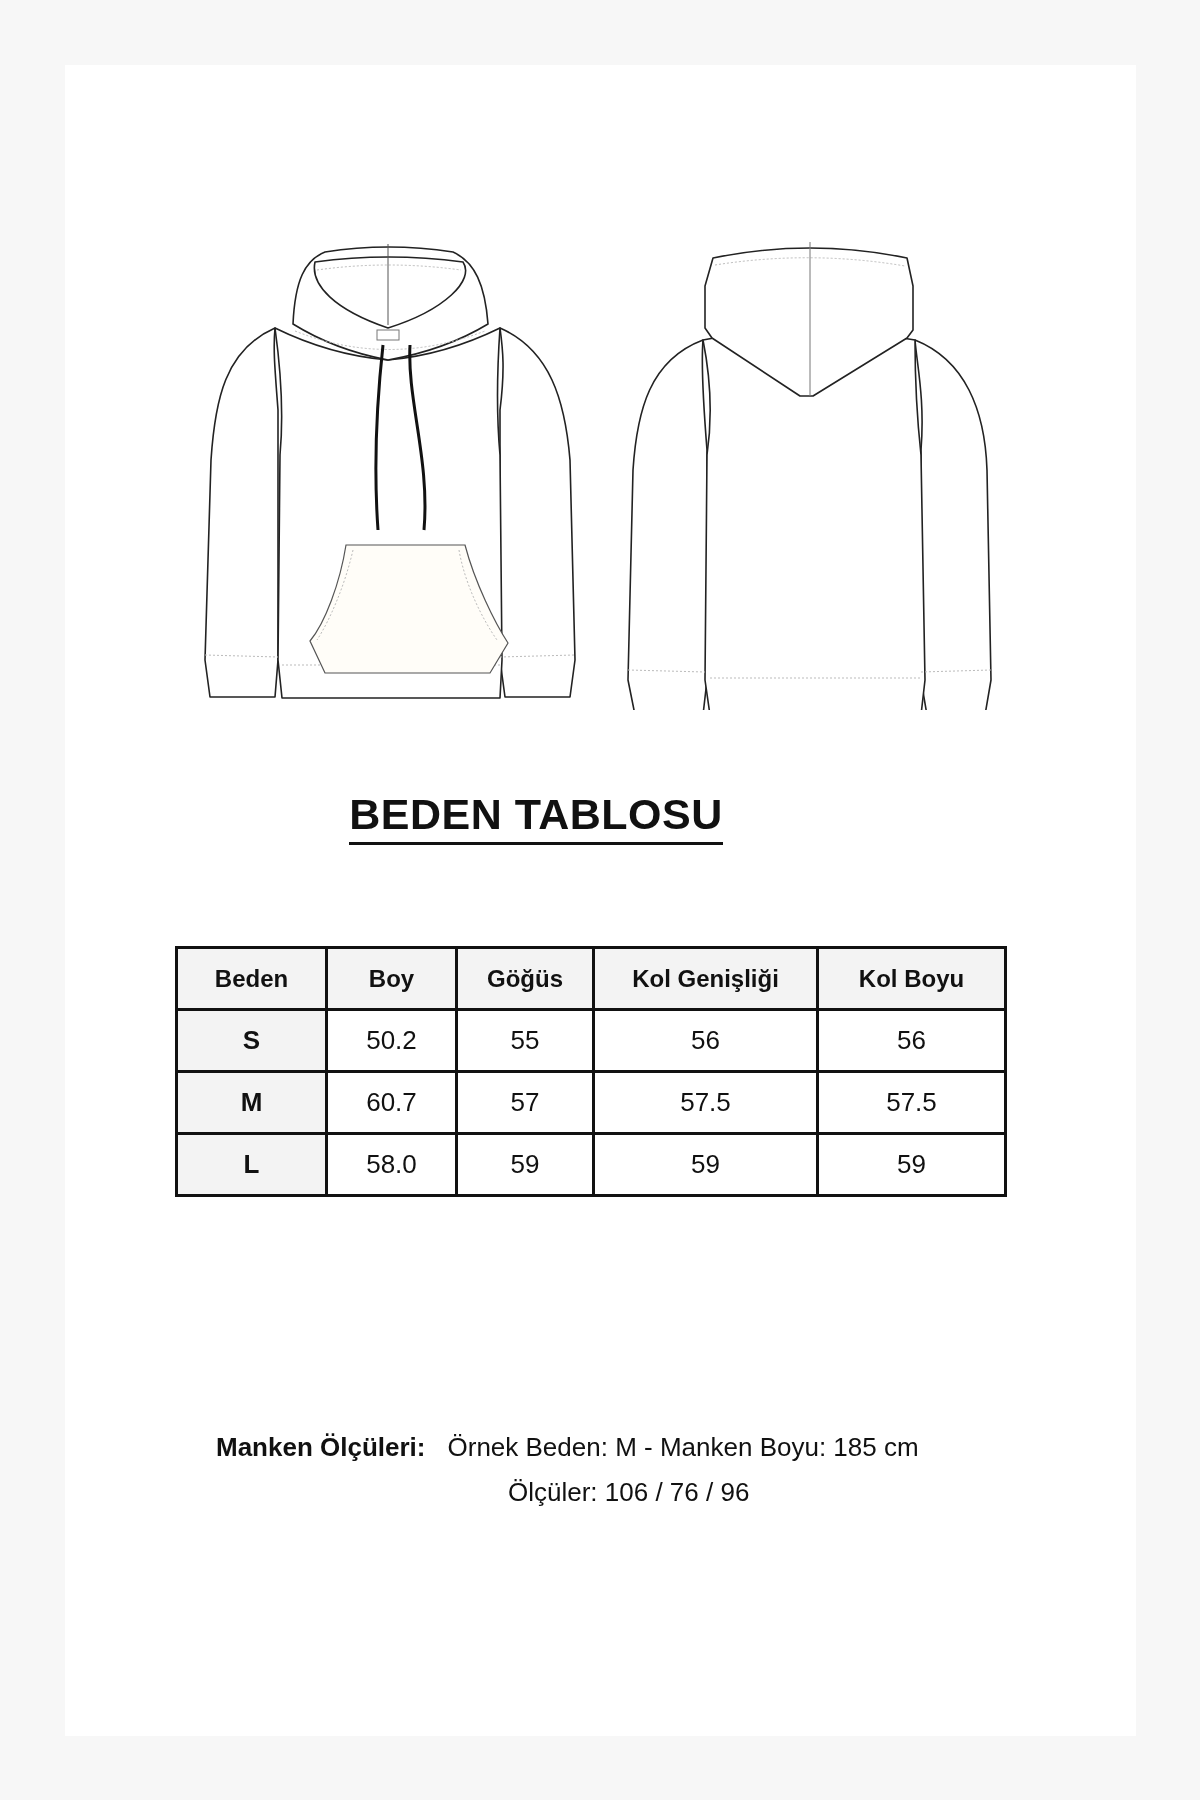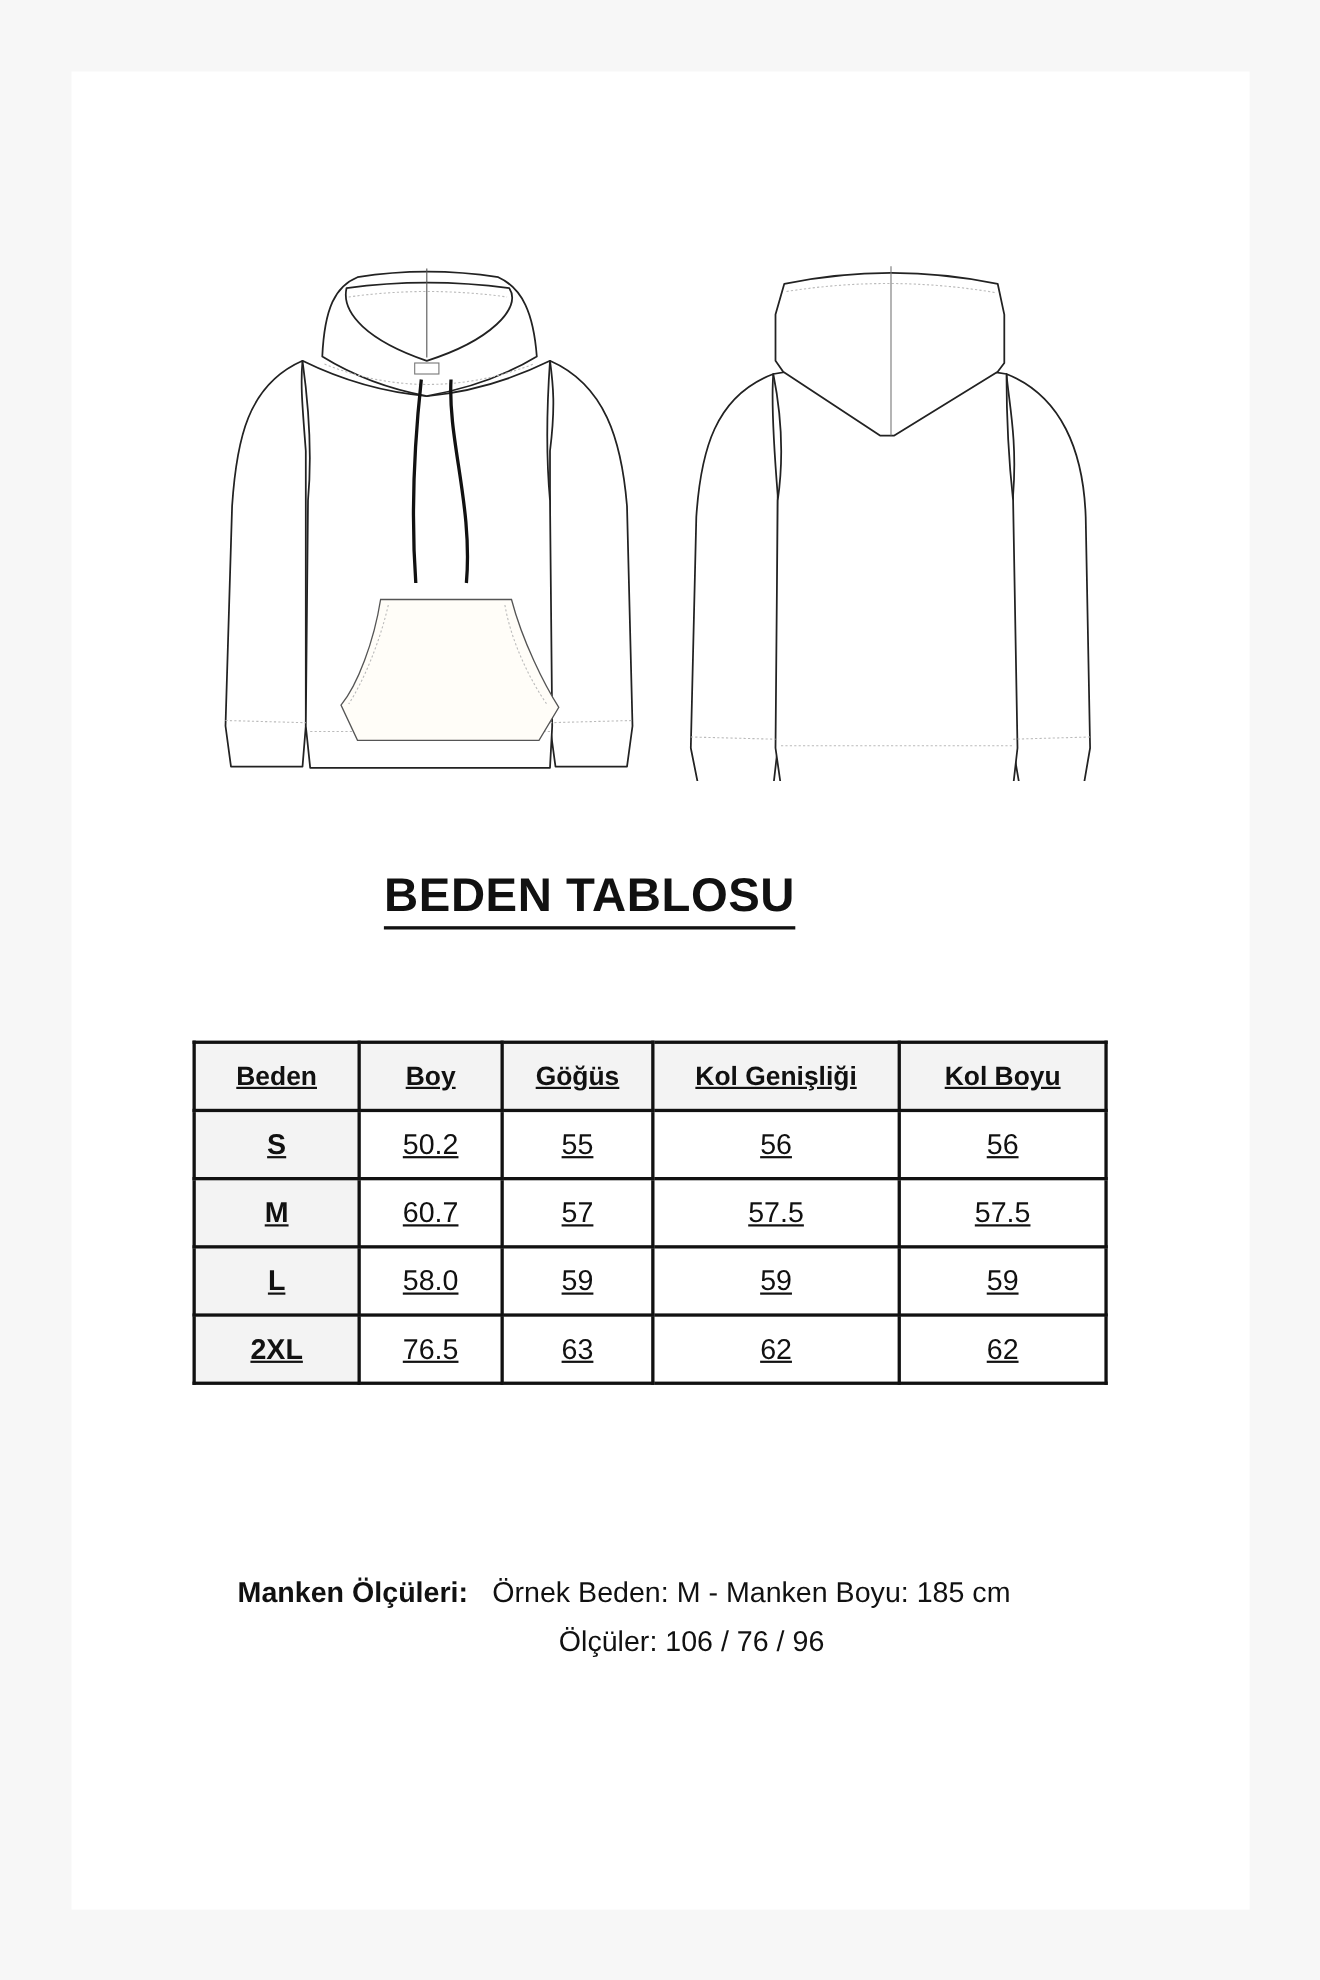--- a/index.html
+++ b/index.html
@@ -47,21 +47,20 @@
       font-family: "Liberation Sans", sans-serif;
     }
     table.size-table td, table.size-table th {
       border: 3px solid #111;
       height: 59px;
       padding: 0;
       text-align: center;
       vertical-align: middle;
       font-size: 26px;
       color: #111;
-      text-decoration: underline;
     }
     table.size-table th {
       background: #f3f3f3;
       font-weight: bold;
       font-size: 24px;
     }
     table.size-table td.size-cell {
       background: #f3f3f3;
       font-weight: bold;
     }
@@ -182,27 +181,20 @@
       <td>57.5</td>
       <td>57.5</td>
     </tr>
     <tr>
       <td class="size-cell">L</td>
       <td>58.0</td>
       <td>59</td>
       <td>59</td>
       <td>59</td>
     </tr>
-    <tr>
-      <td class="size-cell">2XL</td>
-      <td>76.5</td>
-      <td>63</td>
-      <td>62</td>
-      <td>62</td>
-    </tr>
   </tbody>
 </table>
 
 <div class="footer">
   <div class="line1">
     <span class="label">Manken Ölçüleri:</span><span>Örnek Beden: M - Manken Boyu: 185 cm</span>
   </div>
   <div class="line2">Ölçüler: 106 / 76 / 96</div>
 </div>
 

